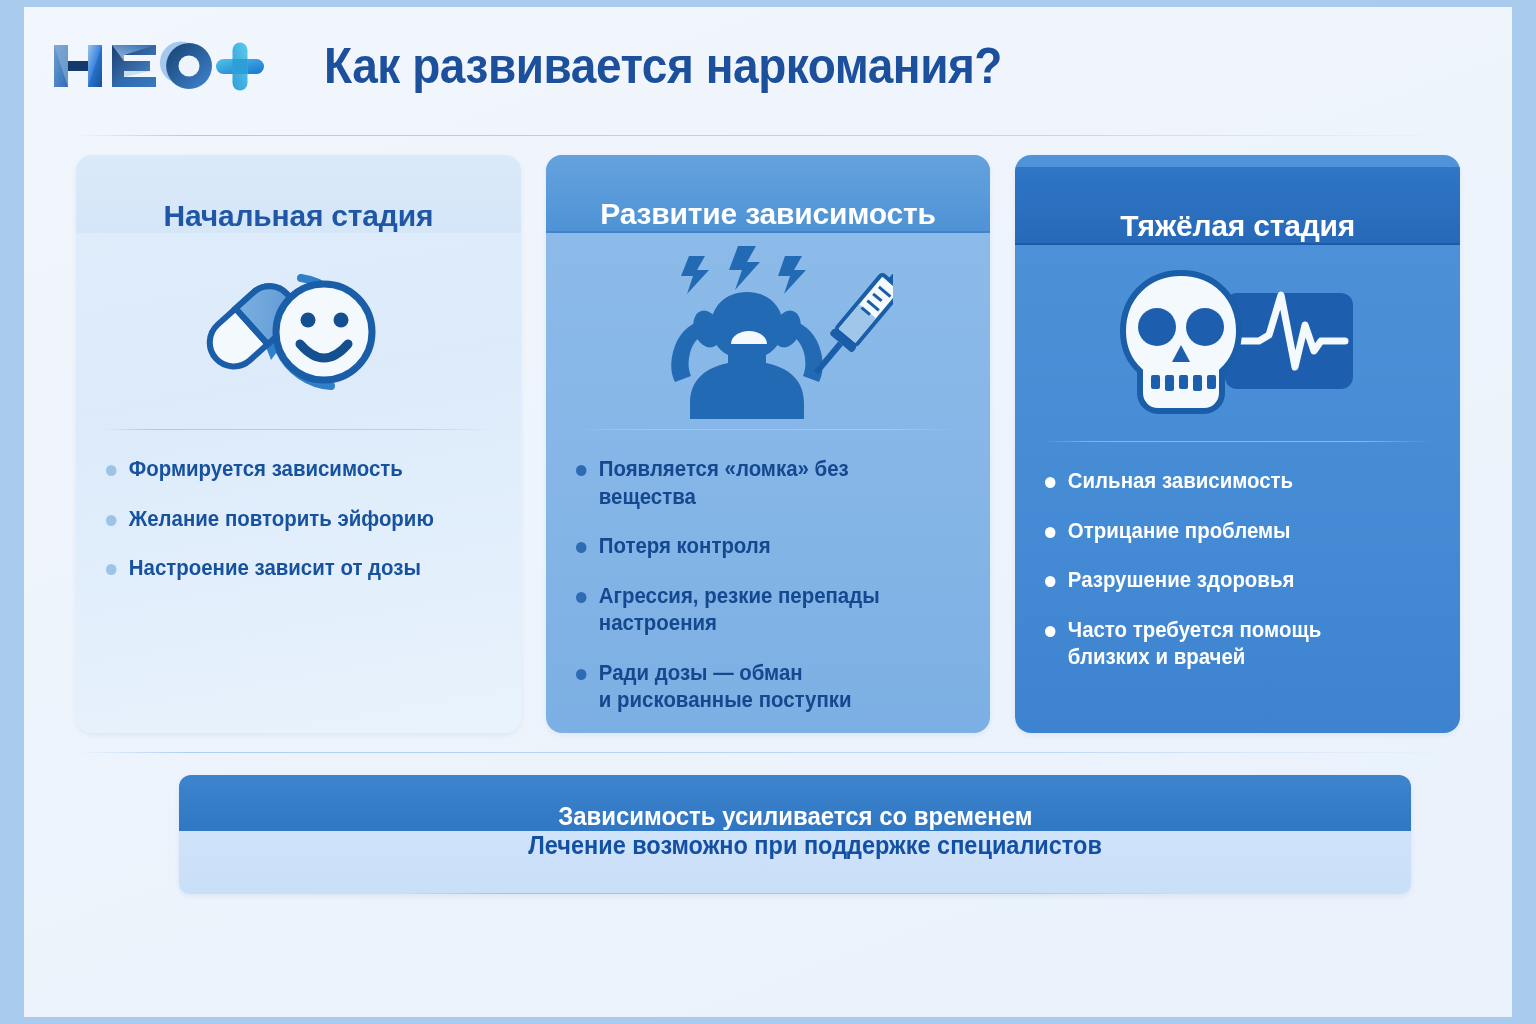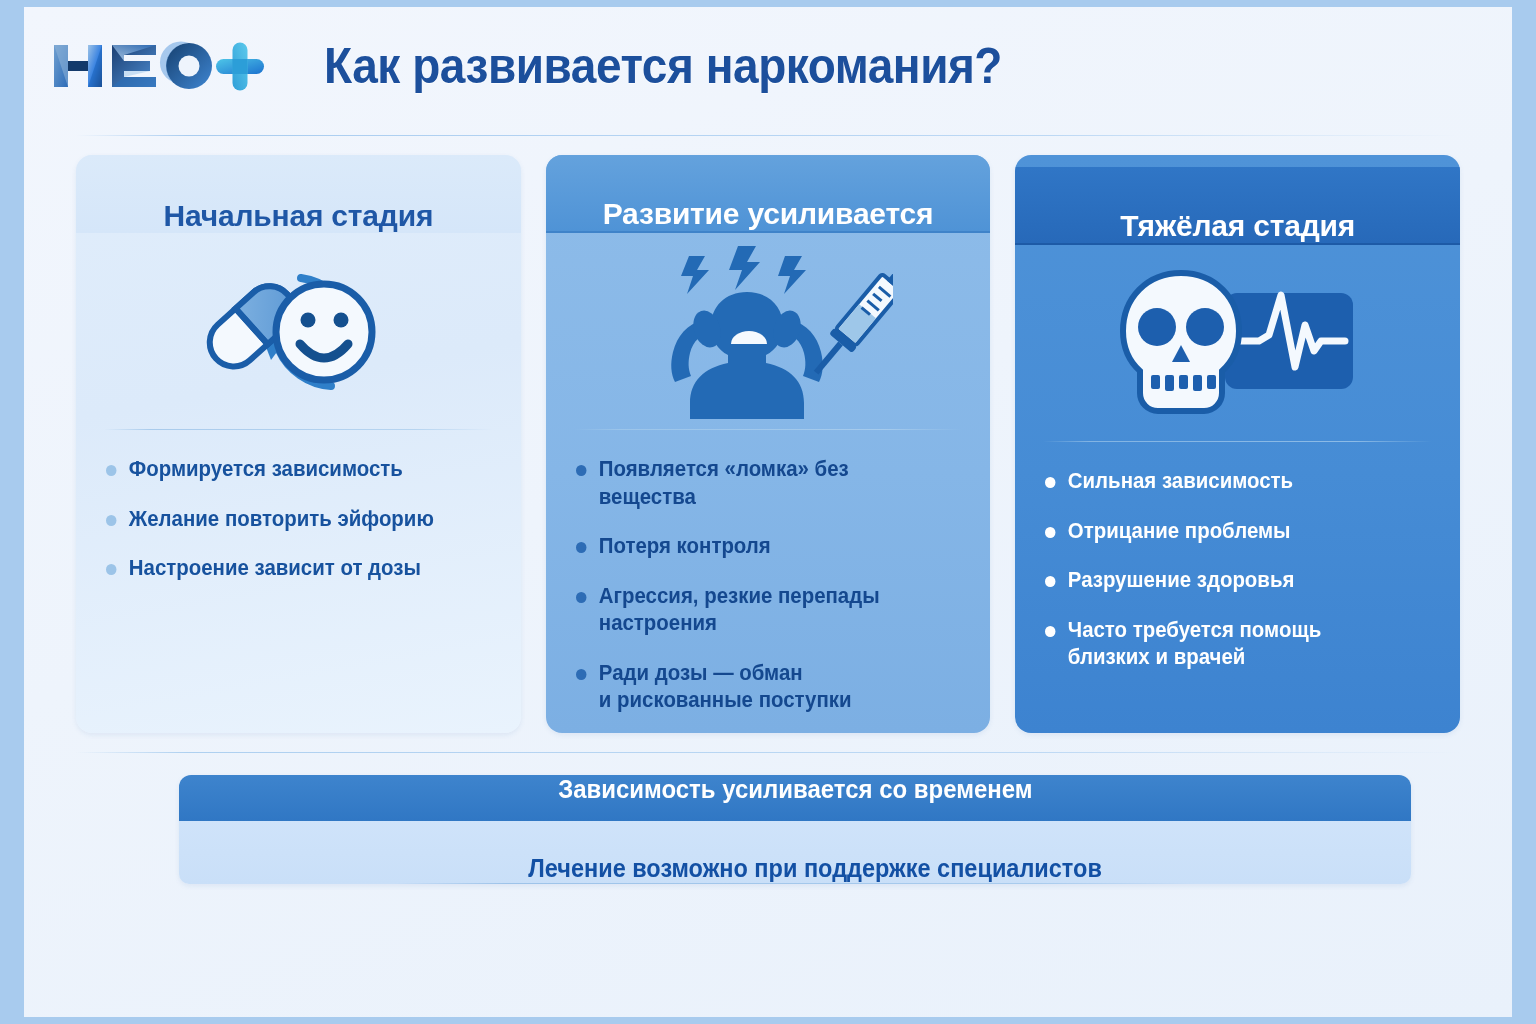--- a/index.html
+++ b/index.html
@@ -183,42 +183,42 @@
     position: absolute;
     left: 155px;
     top: 768px;
     width: 1232px;
     border-radius: 12px 12px 10px 10px;
     overflow: hidden;
     box-shadow: 0 2px 5px rgba(70,120,180,0.10);
   }
 
   .footer-head {
-    height: 46px;
+    height: 56px;
     background: linear-gradient(180deg,#3e84cd 0%, #3077c4 100%);
     display: flex;
-    align-items: flex-start;
+    align-items: flex-end;
     justify-content: center;
   }
   .footer-head-title {
     color: #ffffff;
     font-size: 25.5px;
     font-weight: 700;
     white-space: nowrap;
     transform: scaleX(0.94);
   }
 
   .footer-body {
     background: linear-gradient(180deg,#cfe3fa 0%, #c9dff8 100%);
     padding: 0;
   }
   .footer-row {
     height: 62px;
     display: flex;
-    align-items: flex-end;
+    align-items: flex-start;
     justify-content: center;
     margin-left: 40px;
   }
   .footer-row .ftxt {
     color: #1350a4;
     font-size: 25px;
     font-weight: 700;
     white-space: nowrap;
     transform: scaleX(0.94);
   }
@@ -347,21 +347,21 @@
           <li>
             <span class="dot"></span>
             <span class="txt">Настроение зависит от дозы</span>
           </li>
         </ul>
       </div>
     </div>
 
     <div class="card card-2">
       <div class="card-head">
-        <div class="card-head-title">Развитие усиливается</div>
+        <div class="card-head-title">Развитие зависимость</div>
       </div>
       <div class="card-body">
         <div class="icon-zone">
           <svg width="250" height="175" viewBox="0 0 250 175">
             <g fill="#236ab5">
 
               <polygon points="46,12 62,12 54,26 66,26 44,50 50,32 38,32"></polygon>
               <polygon points="95,2 113,2 104,18 117,18 92,46 99,26 86,26"></polygon>
               <polygon points="142,12 159,12 151,26 163,26 141,50 147,32 135,32"></polygon>
 

